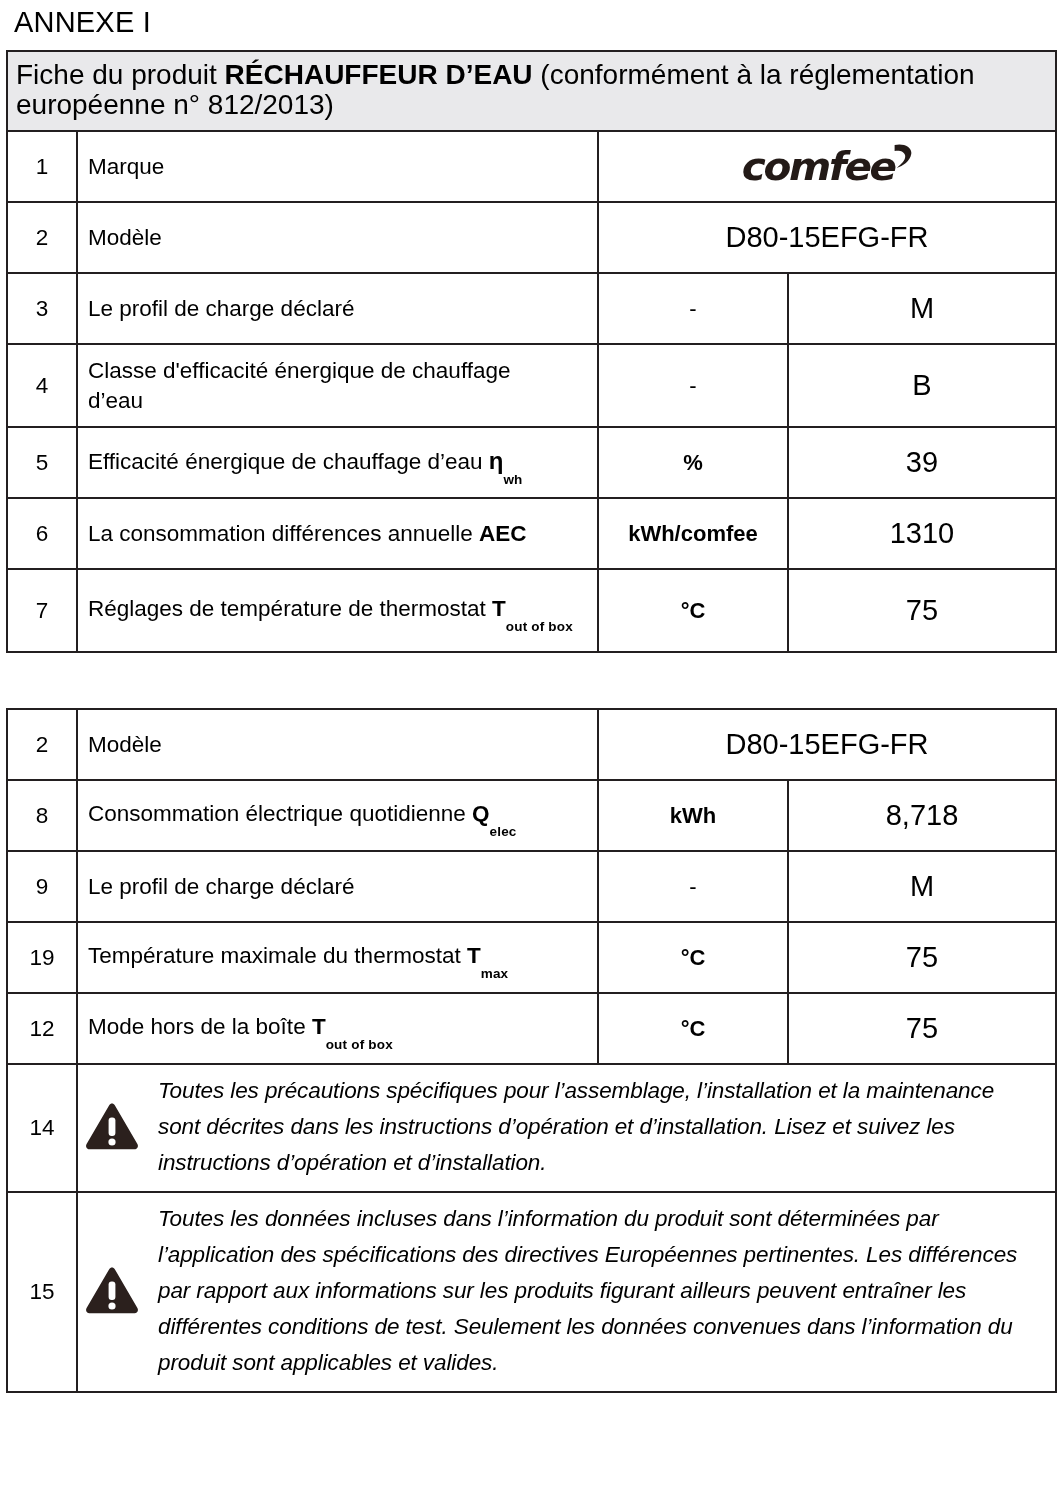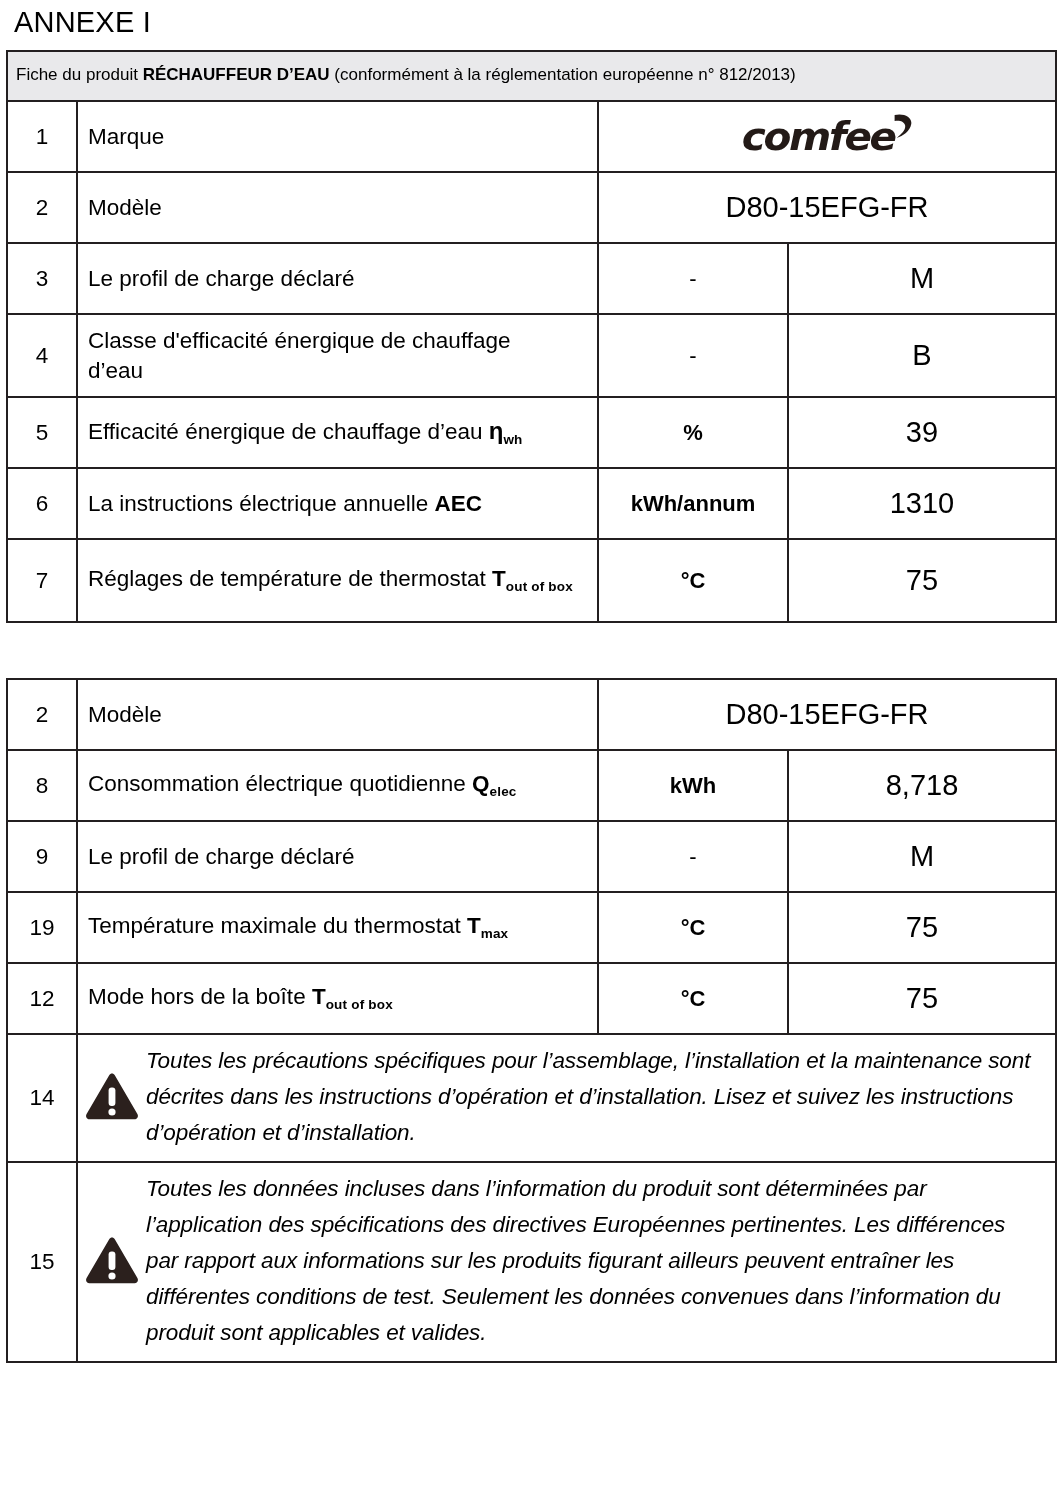--- a/index.html
+++ b/index.html
@@ -40,21 +40,21 @@
     background: #fff;
   }
   table.spec td {
     border: 2px solid #231f20;
     vertical-align: middle;
     padding: 0;
   }
 
   .hdr-cell {
     background: #e9e9eb;
-    font-size: 17px;
+    font-size: 28px;
     line-height: 30px;
     padding: 8px 6px 10px 8px !important;
     vertical-align: top !important;
   }
   .hdr-cell b { font-weight: bold; }
 
   
   .c-num   { width: 70px;  text-align: center; }
   .c-desc  { }
   .c-unit  { width: 190px; text-align: center; }
@@ -66,21 +66,21 @@
   td.c-unit     { font-size: 22px; font-weight: bold; }
   td.c-val, td.c-merged { font-size: 29px; }
 
   .unit-plain { font-weight: normal !important; font-size: 23px; }
 
   sub.sub {
     font-size: 13.5px;
     font-weight: bold;
     vertical-align: baseline;
     position: relative;
-    top: 5px;
+    top: 15px;
     letter-spacing: 0.2px;
   }
   .eta { font-weight: bold; font-size: 24px; }
   .bold { font-weight: bold; }
 
   .row-h-lg  { height: 71px; }
   .row-h-xl  { height: 83px; }
 
   
   .comfee {
@@ -104,21 +104,21 @@
   }
 
   
   td.c-warn {
     padding: 8px 14px 10px 0 !important;
     text-align: left;
   }
   .warn-wrap {
     display: flex;
     align-items: center;
-    gap: 0px;
+    gap: 12px;
   }
   .warn-icon {
     flex: 0 0 68px;
     width: 68px;
     display: flex;
     justify-content: center;
     align-items: center;
   }
   .warn-text {
     font-size: 22.5px;
@@ -181,22 +181,22 @@
 
       <tr class="row-h-lg">
         <td class="c-num">5</td>
         <td class="c-desc"><span>Efficacité énergique de chauffage d’eau </span><span class="eta">ƞ</span><sub class="sub">wh</sub></td>
         <td class="c-unit">%</td>
         <td class="c-val">39</td>
       </tr>
 
       <tr class="row-h-lg">
         <td class="c-num">6</td>
-        <td class="c-desc"><span>La instructions électrique annuelle </span><span class="bold">AEC</span></td>
-        <td class="c-unit">kWh/annum</td>
+        <td class="c-desc"><span>La consommation différences annuelle </span><span class="bold">AEC</span></td>
+        <td class="c-unit">kWh/comfee</td>
         <td class="c-val">1310</td>
       </tr>
 
       <tr class="row-h-xl">
         <td class="c-num">7</td>
         <td class="c-desc" style="padding-right:2px !important"><span>Réglages de température de thermostat </span><span class="bold">T</span><sub class="sub">out of box</sub></td>
         <td class="c-unit">°C</td>
         <td class="c-val">75</td>
       </tr>
     </tbody>

